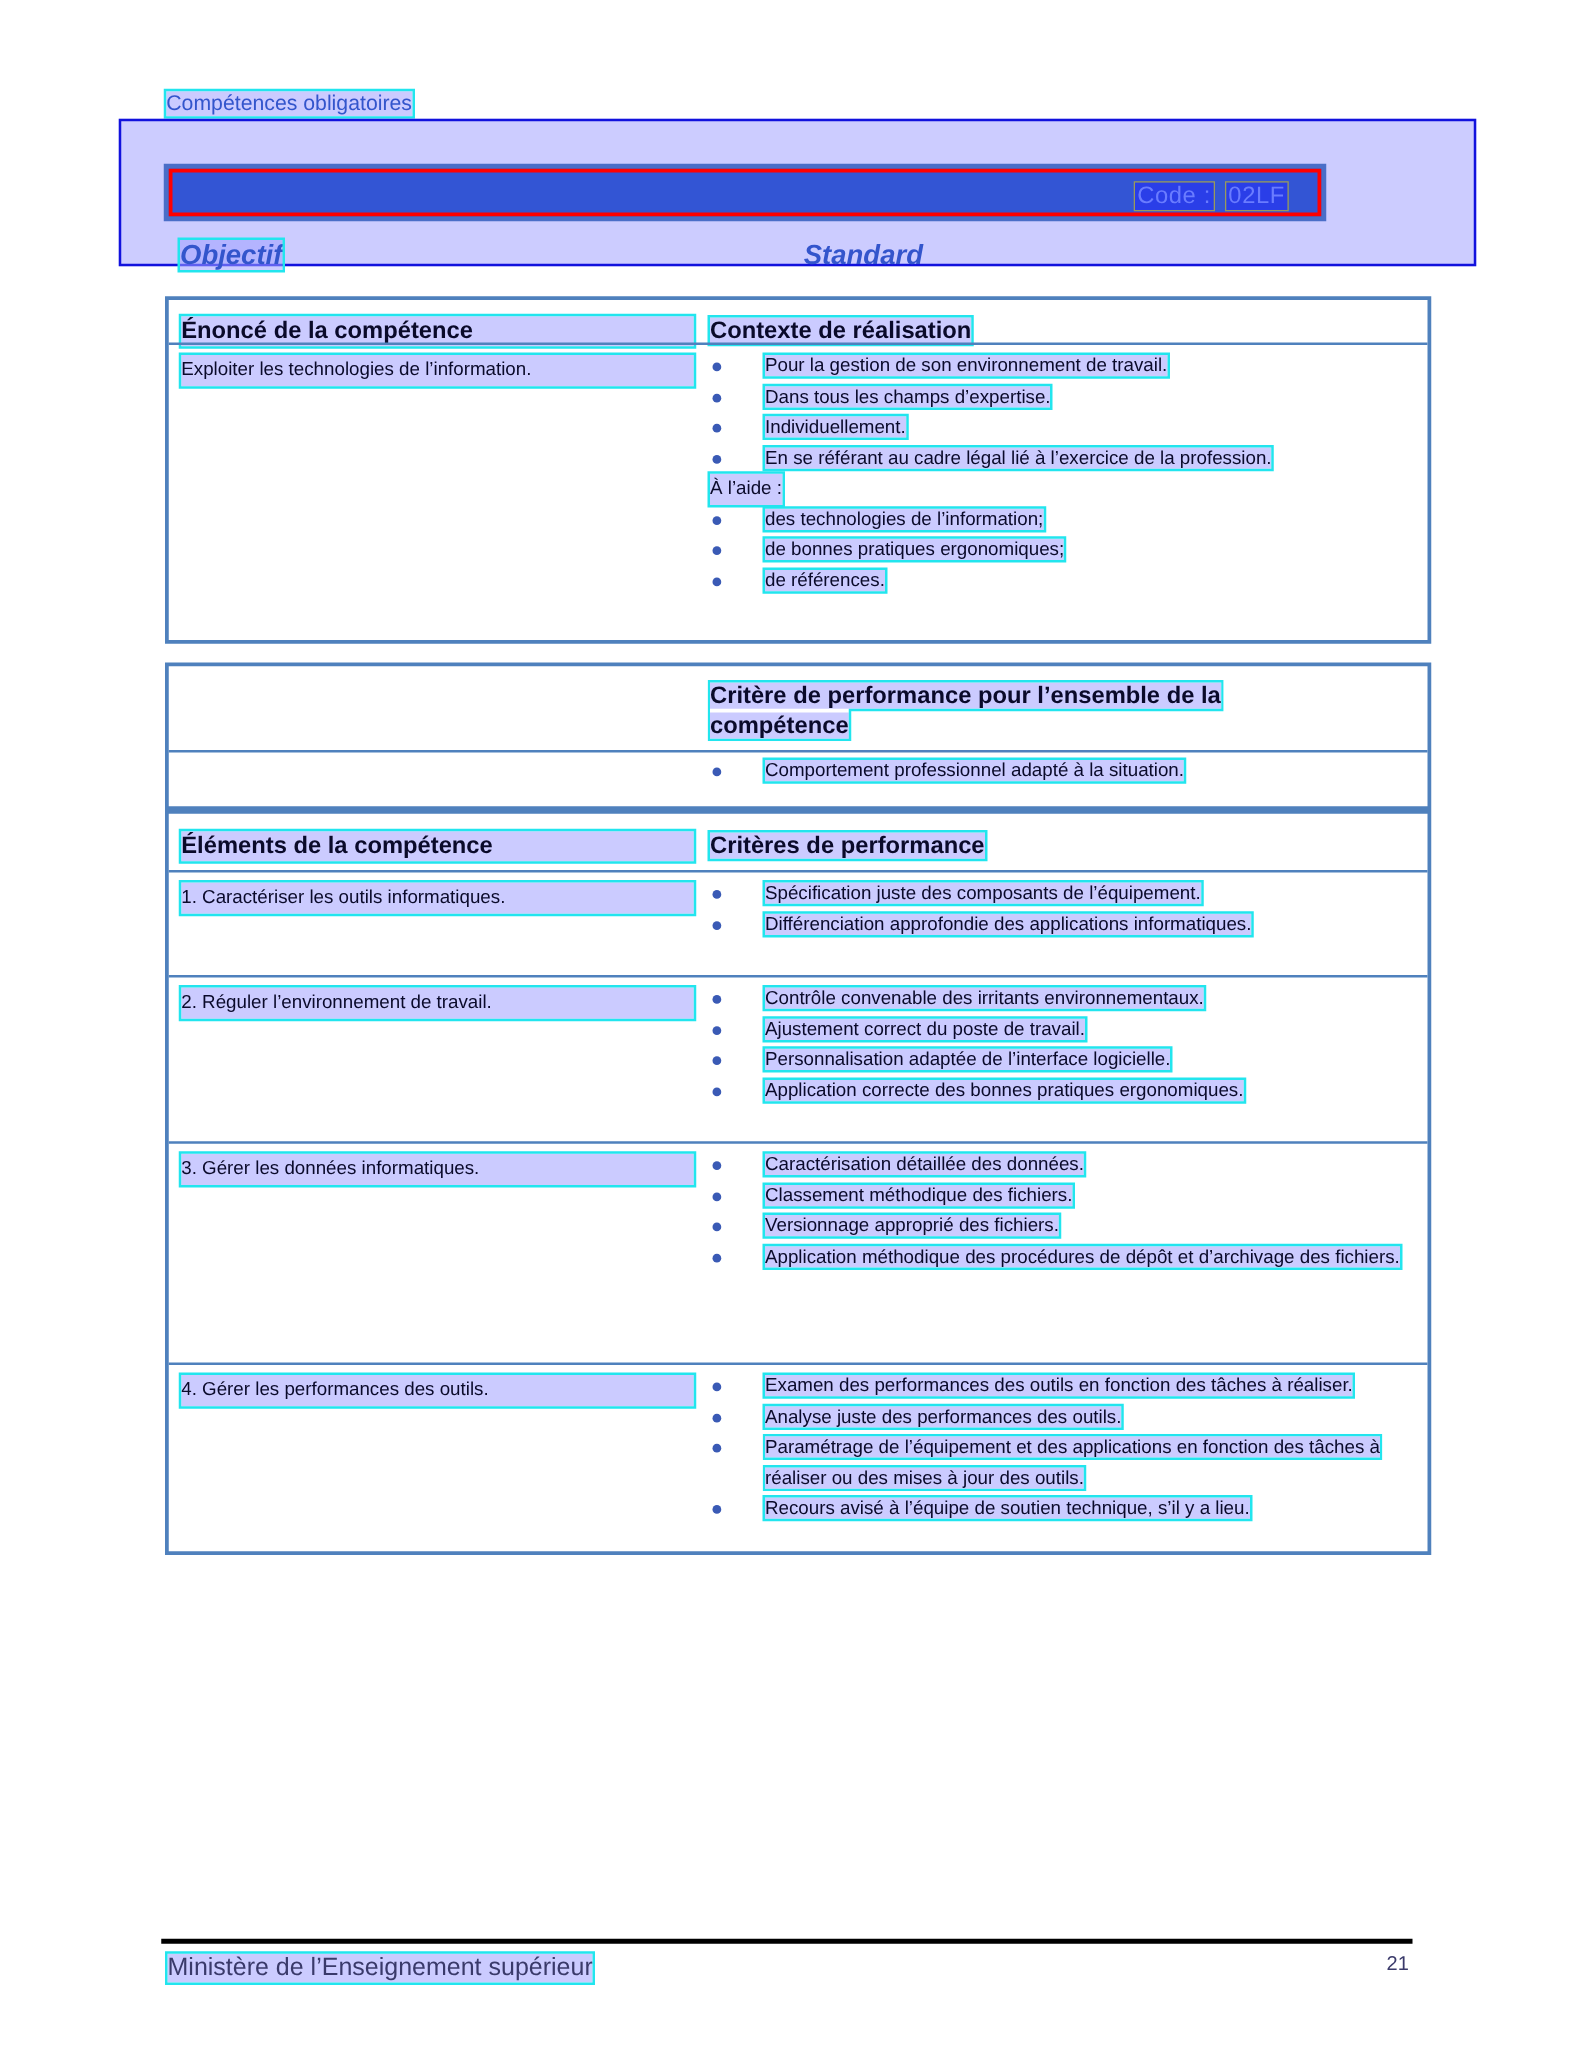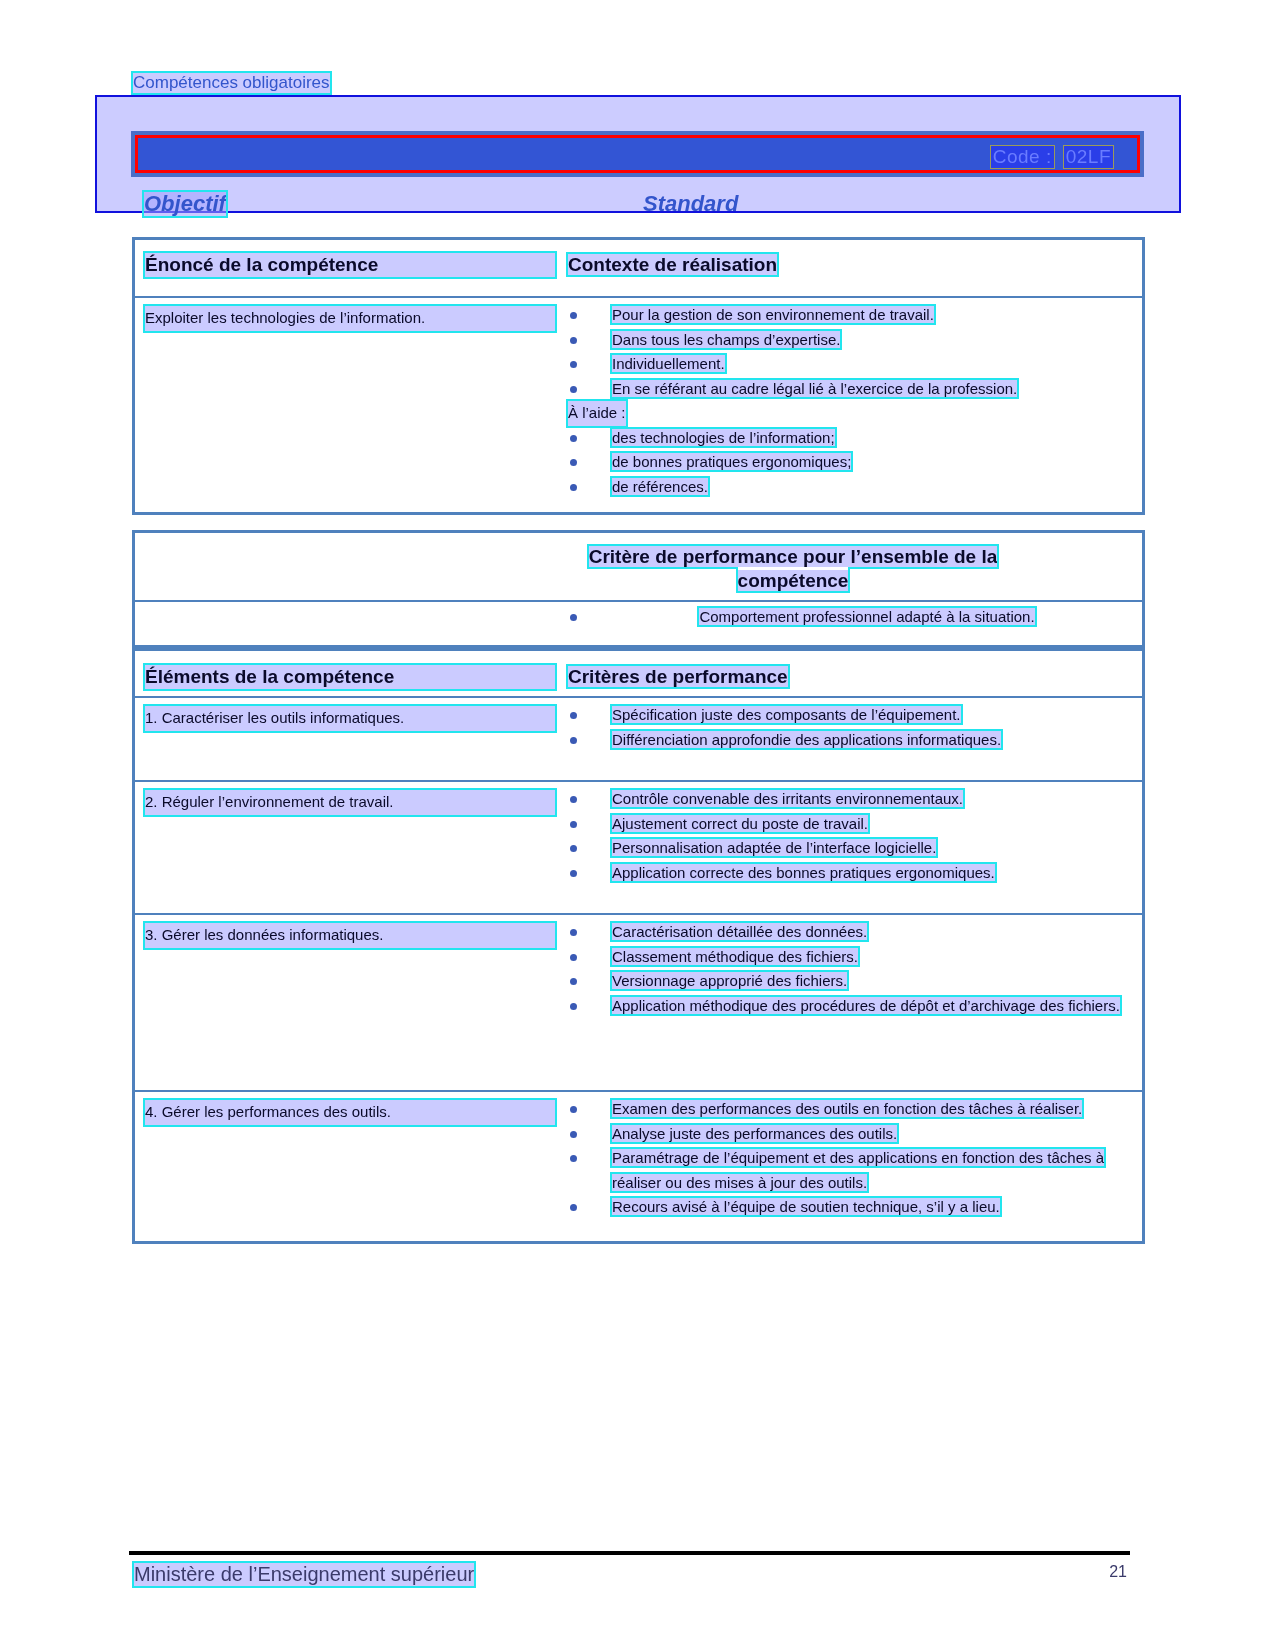--- a/index.html
+++ b/index.html
@@ -13,21 +13,21 @@
 
   #header-title {
     position: absolute; left: 133px; top: 73px;
     font-size: 17px; color: #3355cc; line-height: 20px;
   }
   #header-band {
     position: absolute; left: 95px; top: 95px; width: 1086px; height: 118px;
     background: #ccccff; border: 2px solid #1111dd; box-sizing: border-box;
   }
   #code-bar-outer {
-    position: absolute; left: 131px; top: 131px; width: 1013px; height: 46px;
+    position: absolute; left: 131px; top: 131px; width: 930px; height: 46px;
     background: #4a6ec8; box-sizing: border-box;
   }
   #code-bar {
     position: absolute; left: 4px; top: 4px; right: 4px; bottom: 4px;
     background: #3355d4; border: 3px solid #ff0000; box-sizing: border-box;
   }
   #code-label {
     position: absolute; right: 24px; top: 8px;
     font-size: 19px; color: #6a7cff; letter-spacing: 0.5px;
     display: flex; gap: 10px; align-items: center;
@@ -78,21 +78,21 @@
     <div id="code-label">
       <span>Code :</span>
       <span>02LF</span>
     </div>
   </div>
 </div>
 <div id="objectif" class="sub-head hl">Objectif</div>
 <div id="standard" class="sub-head">Standard</div>
 
 <div class="box" style="top:237px; height:278px;">
-  <div class="row" style="height:56px;">
+  <div class="row" style="height:34px;">
     <div class="cell-l th hl" style="top:13px;">Énoncé de la compétence</div>
     <div class="cell-r th" style="padding-top:13px;"><span class="hl">Contexte de réalisation</span></div>
   </div>
   <div class="row" style="height:228px;">
     <div class="cell-l td hl" style="top:8px;">Exploiter les technologies de l’information.</div>
     <div class="cell-r td" style="padding-top:5px;">
       <ul class="bul" id="contexte-list">
           <li><span class="dot"></span><span class="hl">Pour la gestion de son environnement de travail.</span></li>
           <li><span class="dot"></span><span class="hl">Dans tous les champs d’expertise.</span></li>
           <li><span class="dot"></span><span class="hl">Individuellement.</span></li>
@@ -101,21 +101,21 @@
       <div class="hl" style="display:inline-block;">À l’aide :</div>
       <ul class="bul" id="aide-list">
           <li><span class="dot"></span><span class="hl">des technologies de l’information;</span></li>
           <li><span class="dot"></span><span class="hl">de bonnes pratiques ergonomiques;</span></li>
           <li><span class="dot"></span><span class="hl">de références.</span></li>
         </ul>
     </div>
   </div>
 </div>
 
-<div class="box" style="top:530px; height:118px;text-align:center;">
+<div class="box" style="top:530px; height:118px;">
   <div class="row" style="height:67px;">
     <div class="cell-r th" style="padding-top:12px; width:450px;"><span class="hl">Critère de performance pour l’ensemble de la compétence</span></div>
   </div>
   <div class="row" style="height:32px;">
     <div class="cell-r td" style="padding-top:3px;">
       <ul class="bul" id="overall-list">
           <li><span class="dot"></span><span class="hl">Comportement professionnel adapté à la situation.</span></li>
         </ul>
     </div>
   </div>

